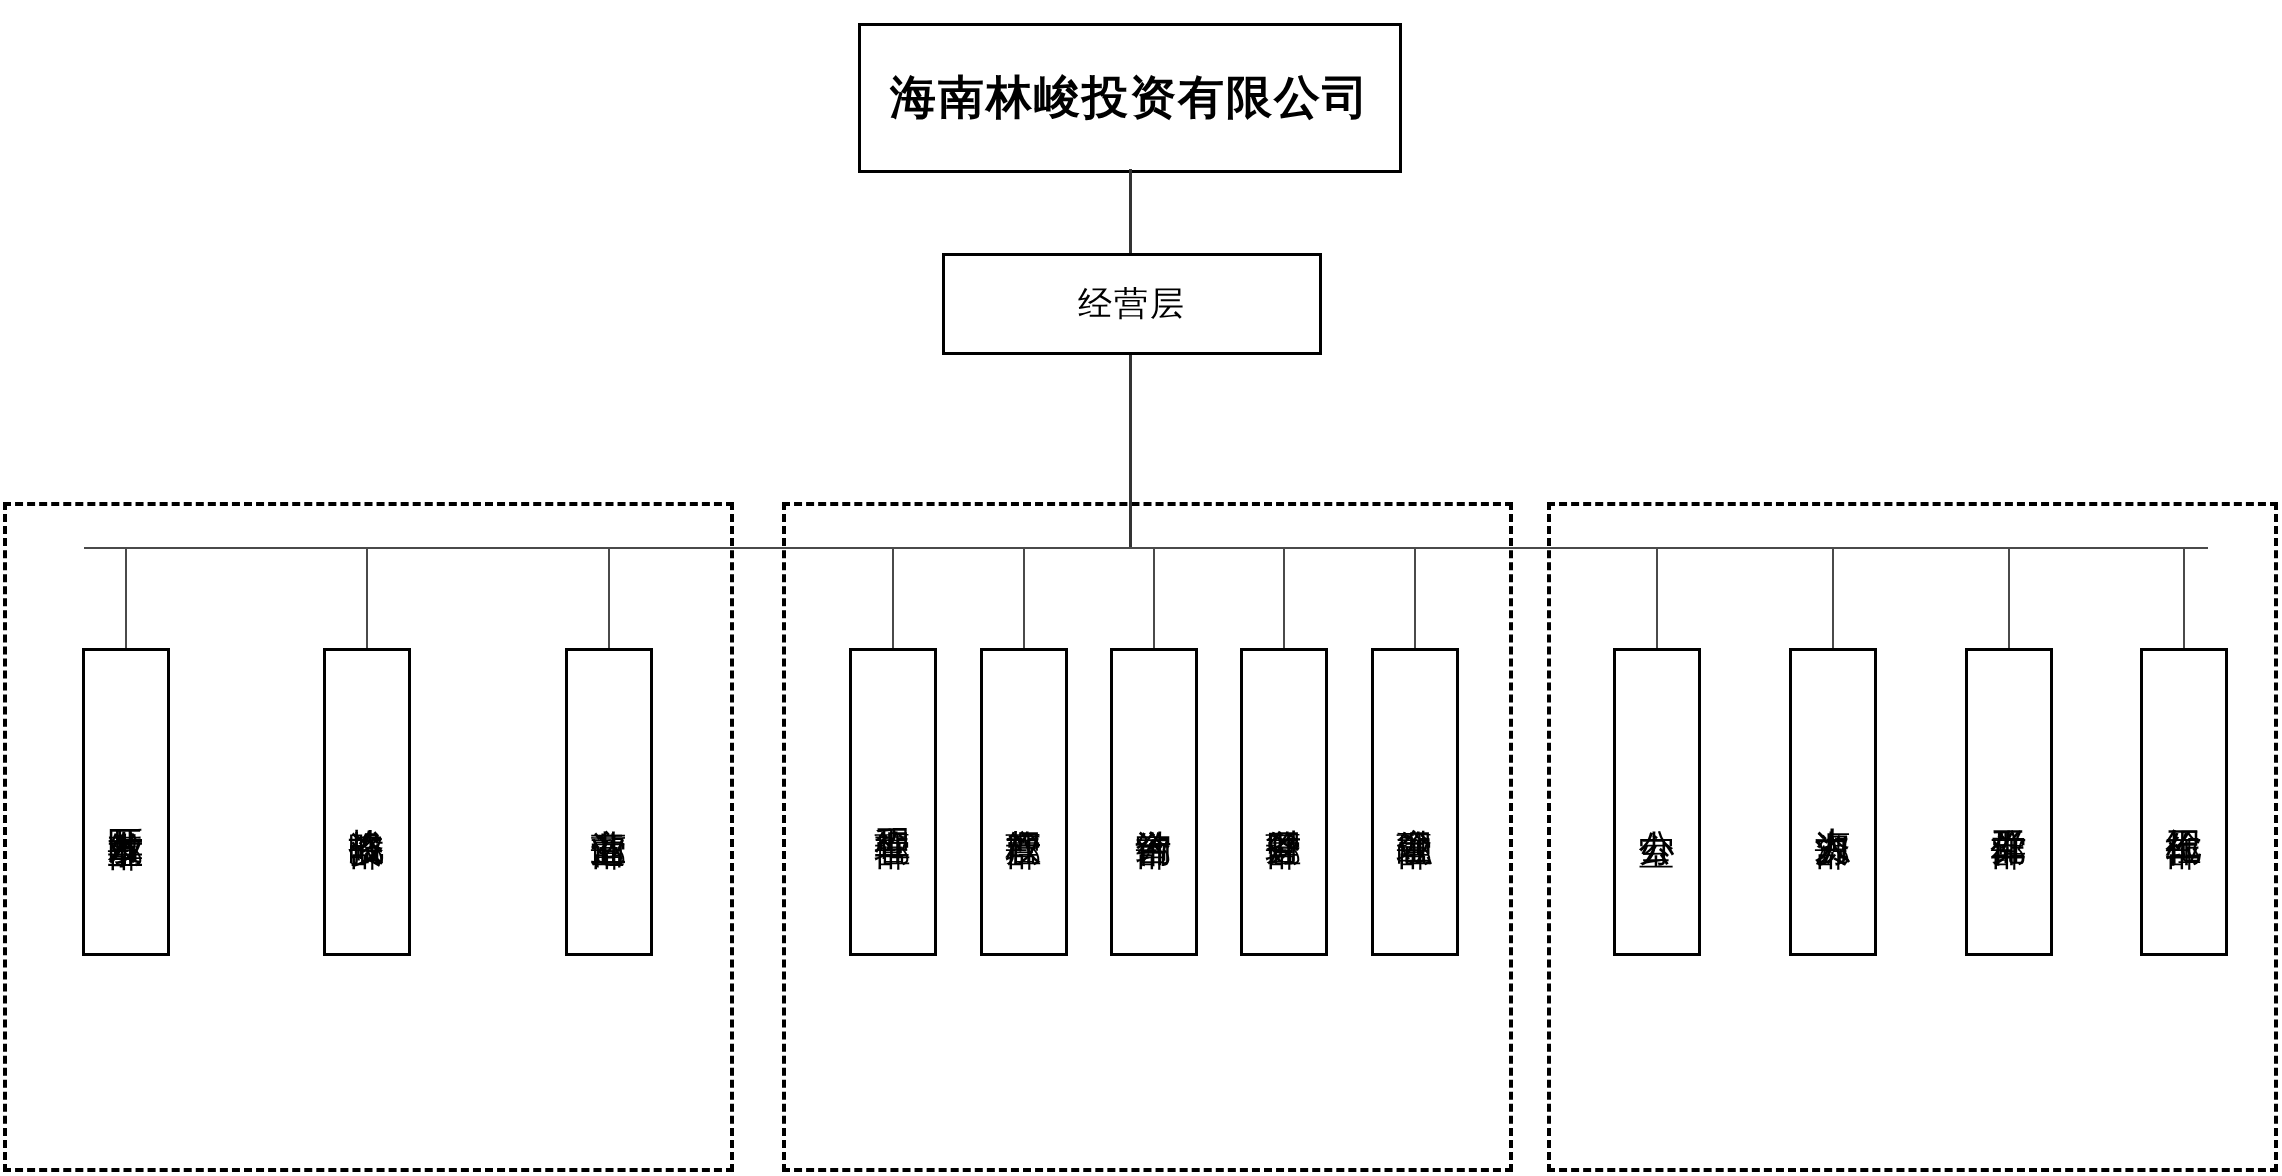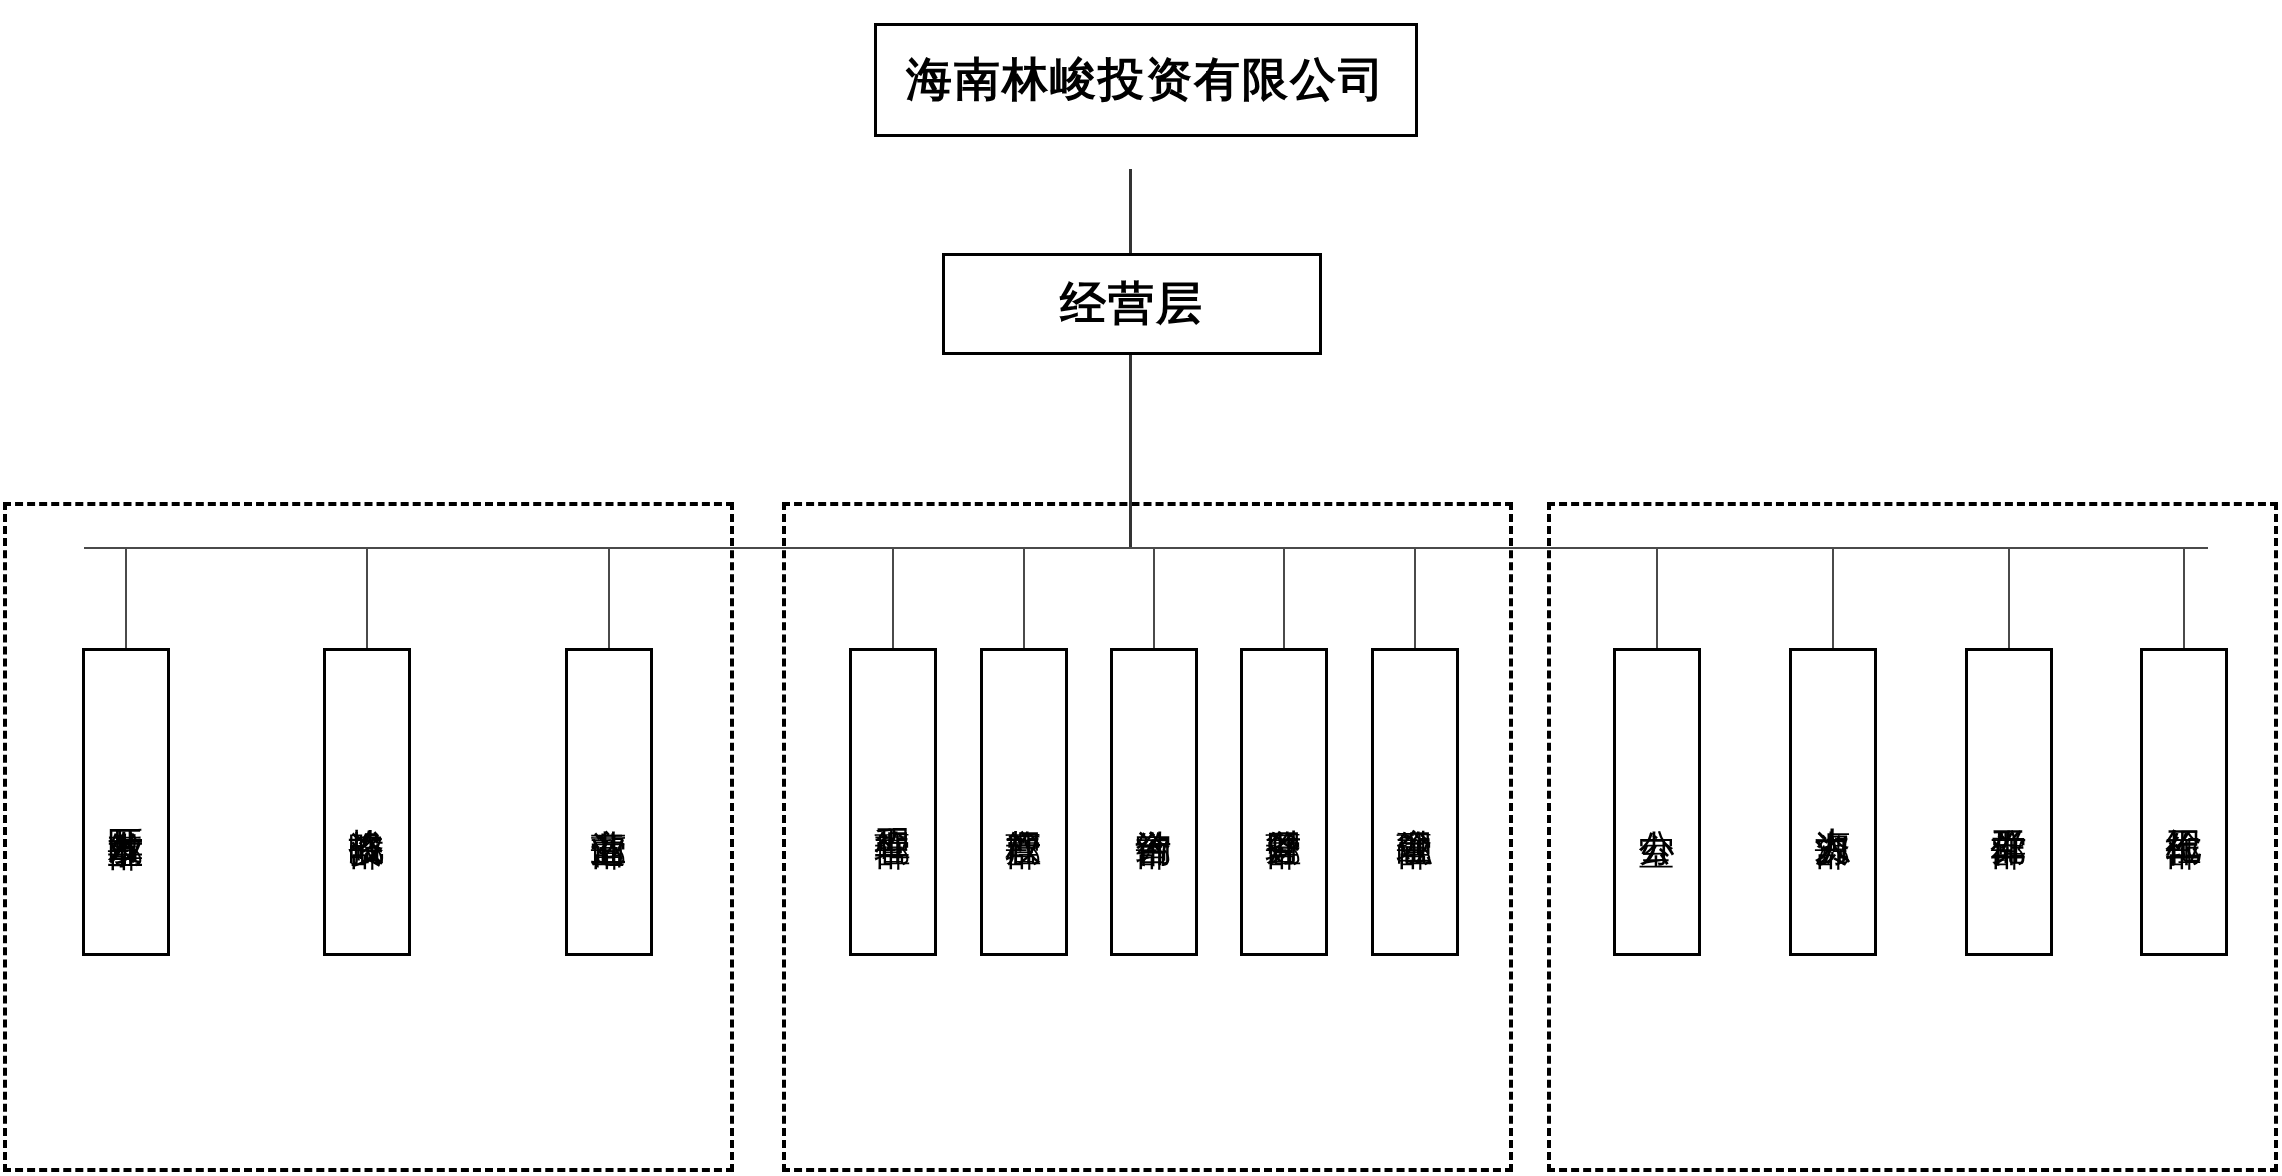--- a/index.html
+++ b/index.html
@@ -27,33 +27,32 @@
     border: 3px solid #000000;
     display: flex;
     align-items: center;
     justify-content: center;
     color: #000000;
   }
   .node-box.root {
     left: 858px;
     top: 23px;
     width: 544px;
-    height: 114px;
+    height: 150px;
     font-size: 46px;
     font-weight: bold;
     letter-spacing: 2px;
-    margin-left: 16px;
   }
   .node-box.level2 {
     left: 942px;
     top: 253px;
     width: 380px;
     height: 102px;
-    font-size: 46px;
-    font-weight: bold;
+    font-size: 34px;
+    font-weight: normal;
     letter-spacing: 2px;
     border-width: 3px;
   }
 
   
   .dept-box {
     position: absolute;
     box-sizing: border-box;
     background: #ffffff;
     border: 3px solid #000000;

